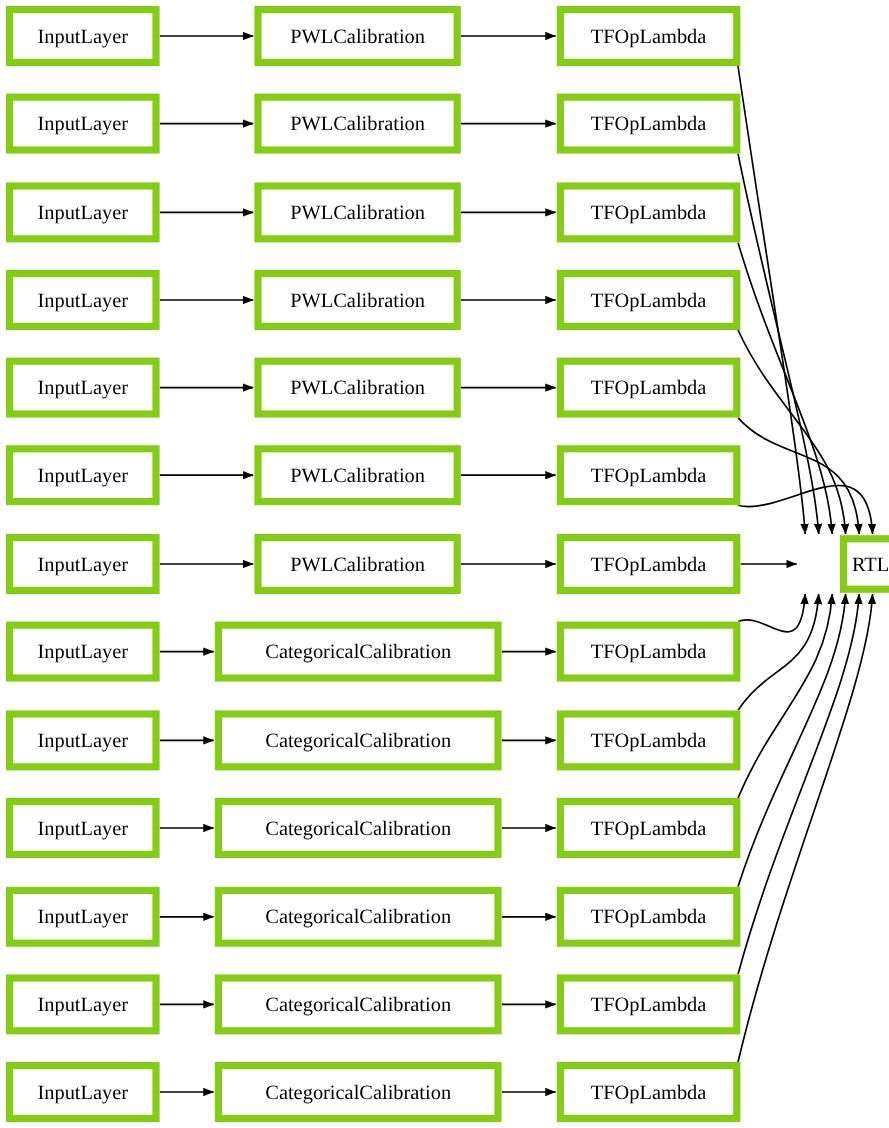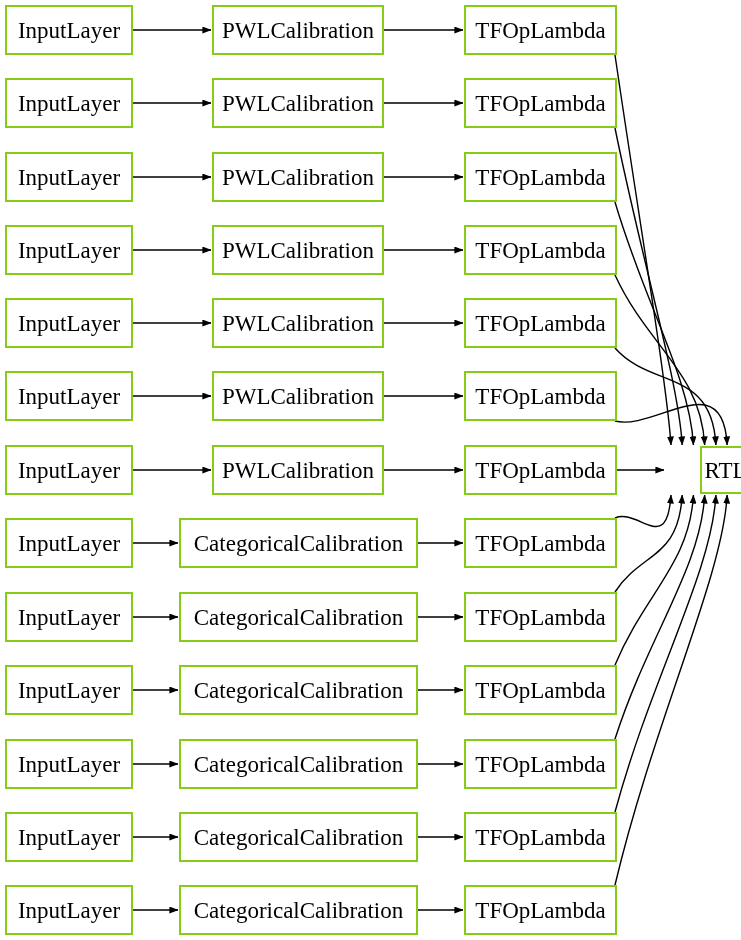--- a/index.html
+++ b/index.html
@@ -22,26 +22,26 @@
     position: absolute;
     left: 0;
     top: 0;
     width: 741px;
     height: 940px;
     pointer-events: none;
   }
   .node {
     position: absolute;
     box-sizing: border-box;
-    border: 2px solid #84cc16;
+    border: 6px solid #84cc16;
     background: #ffffff;
     display: flex;
     align-items: center;
     justify-content: center;
-    font-size: 23px;
+    font-size: 17px;
     color: #000000;
     line-height: 1;
     white-space: nowrap;
   }
   .node-label {
     display: block;
     transform: translateY(-0.5px);
   }
 </style>
 </head>

